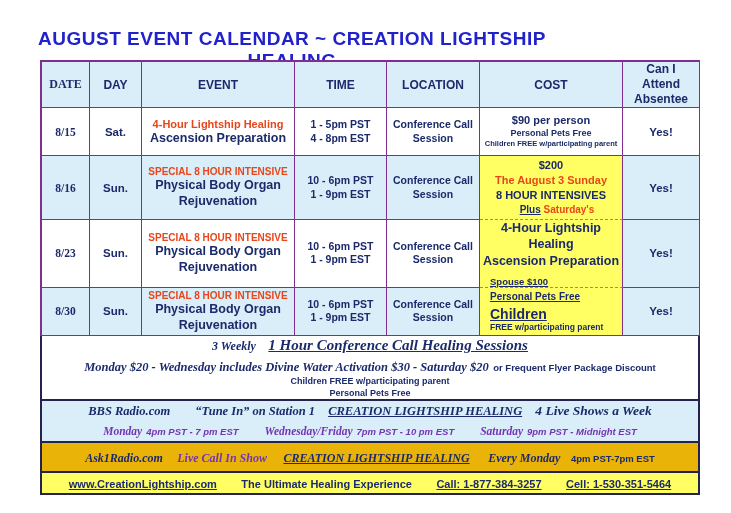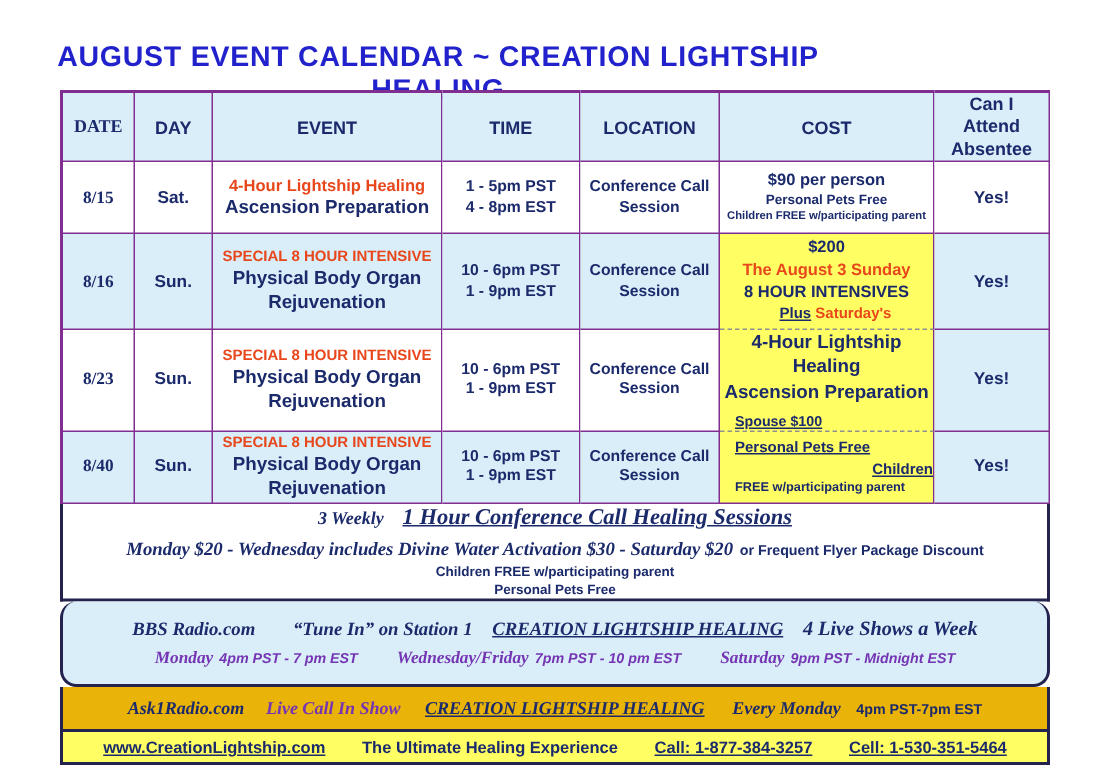--- a/index.html
+++ b/index.html
@@ -59,29 +59,29 @@
   .aug3{font-size:11px;color:var(--red);line-height:1.35;}
   .intens{font-size:11px;line-height:1.35;}
   .plusline{font-size:10px;line-height:1.45;}
   .plus-u{text-decoration:underline;padding-left:12px;}
   .sat-o{color:var(--red);}
   .c4hr{font-size:12.5px;line-height:1.3;}
   .spouse{font-size:9.5px;text-decoration:underline;text-align:left;margin:7px 0 0 10px;}
   .leftcost{text-align:left;padding-left:10px;}
   .u{text-decoration:underline;}
   .ppf{font-size:10px;margin-bottom:4px;}
-  .chl{font-size:10px;text-align:right;}
+  .chl{font-size:14px;}
   .freep{font-size:8.5px;}
   
   td.sect{
     border-left:2px solid var(--dark);border-right:2px solid var(--dark);
     border-bottom:2px solid var(--dark);
   }
   td.weekly{height:64px;background:#fff;}
-  td.bbs{height:57px;background:var(--lblue);border-radius:11px;}
+  td.bbs{height:42px;background:var(--lblue);}
   td.ask{height:30px;background:#eab308;}
   td.foot{height:22px;background:var(--yellow);}
   .serif{font-family:"Liberation Serif",serif;font-style:italic;font-weight:bold;}
   .wk-pre{font-size:12px;}
   .wk-title{font-size:15px;text-decoration:underline;margin-left:8px;}
   .wk-main{font-size:12.5px;}
   .wk-suffix{font-family:"Liberation Sans",sans-serif;font-style:normal;font-size:9.5px;font-weight:bold;}
   .wk-small{font-size:9px;font-weight:bold;line-height:1.35;}
   .wk-line2{margin-top:3px;}
   .bbs-l1{font-size:12.5px;}
@@ -200,21 +200,21 @@
     </td>
     <td class="cost-y dash-top">
       <div class="c4hr">4-Hour Lightship Healing</div>
       <div class="c4hr">Ascension Preparation</div>
       <div class="spouse">Spouse $100</div>
     </td>
     <td class="yes yes-b">Yes!</td>
   </tr>
 
   <tr class="r4 grid">
-    <td class="datecell">8/40</td>
+    <td class="datecell">8/30</td>
     <td class="datecell">Sun.</td>
     <td>
       <div class="ev-red">SPECIAL 8 HOUR INTENSIVE</div>
       <div class="ev-navy">Physical Body Organ</div>
       <div class="ev-navy">Rejuvenation</div>
     </td>
     <td class="tm">
       <div>10 - 6pm PST</div>
       <div>1 - 9pm EST</div>
     </td>

